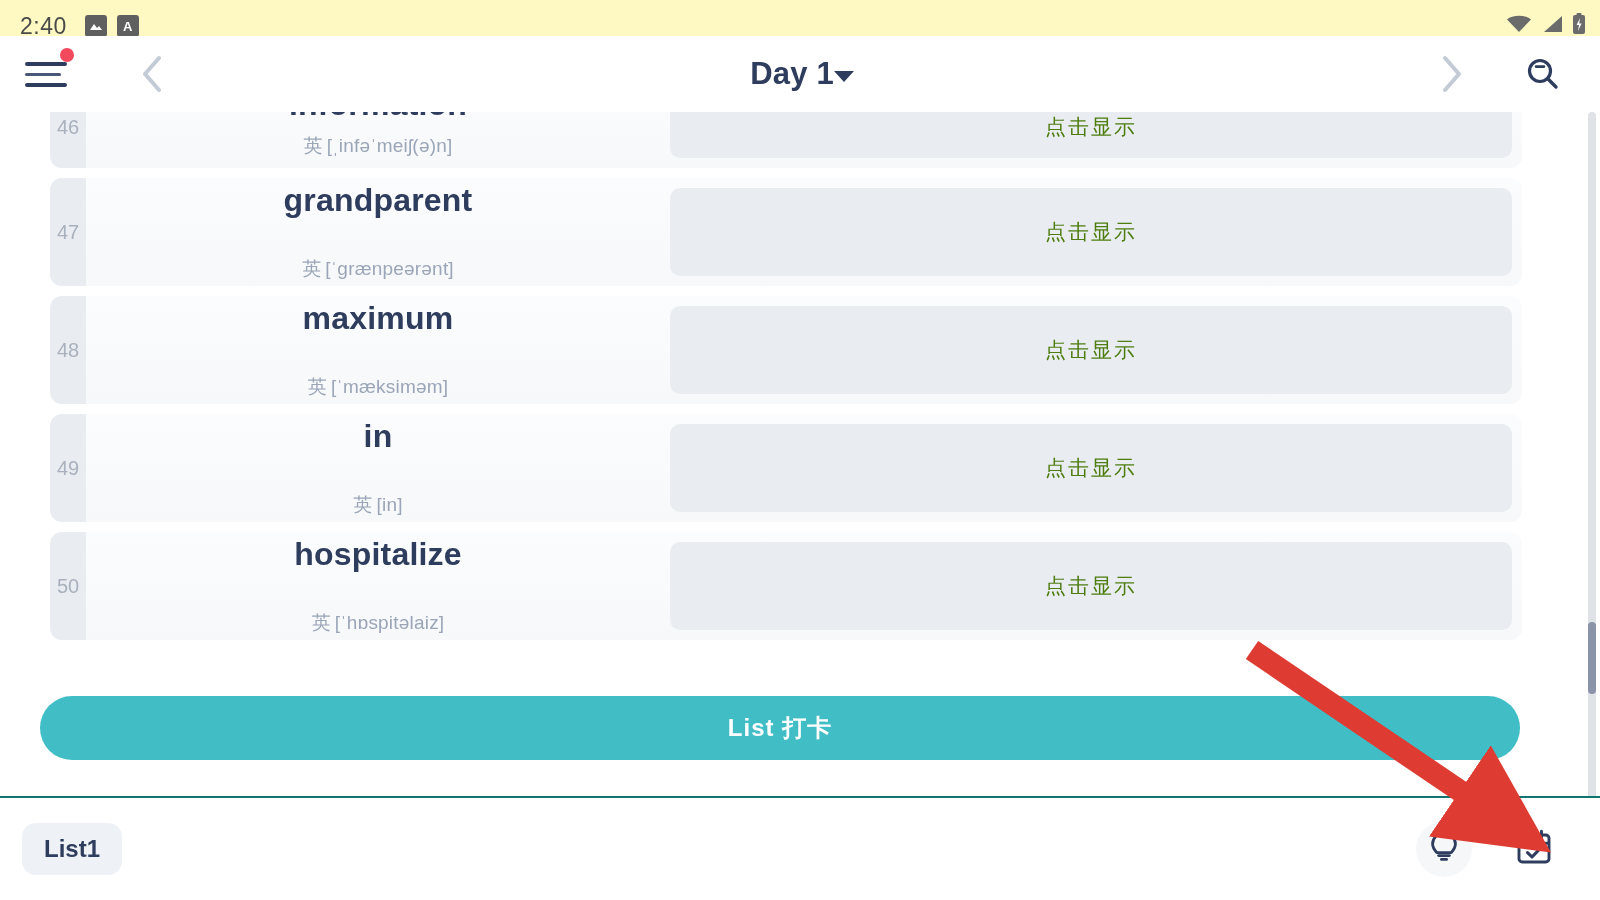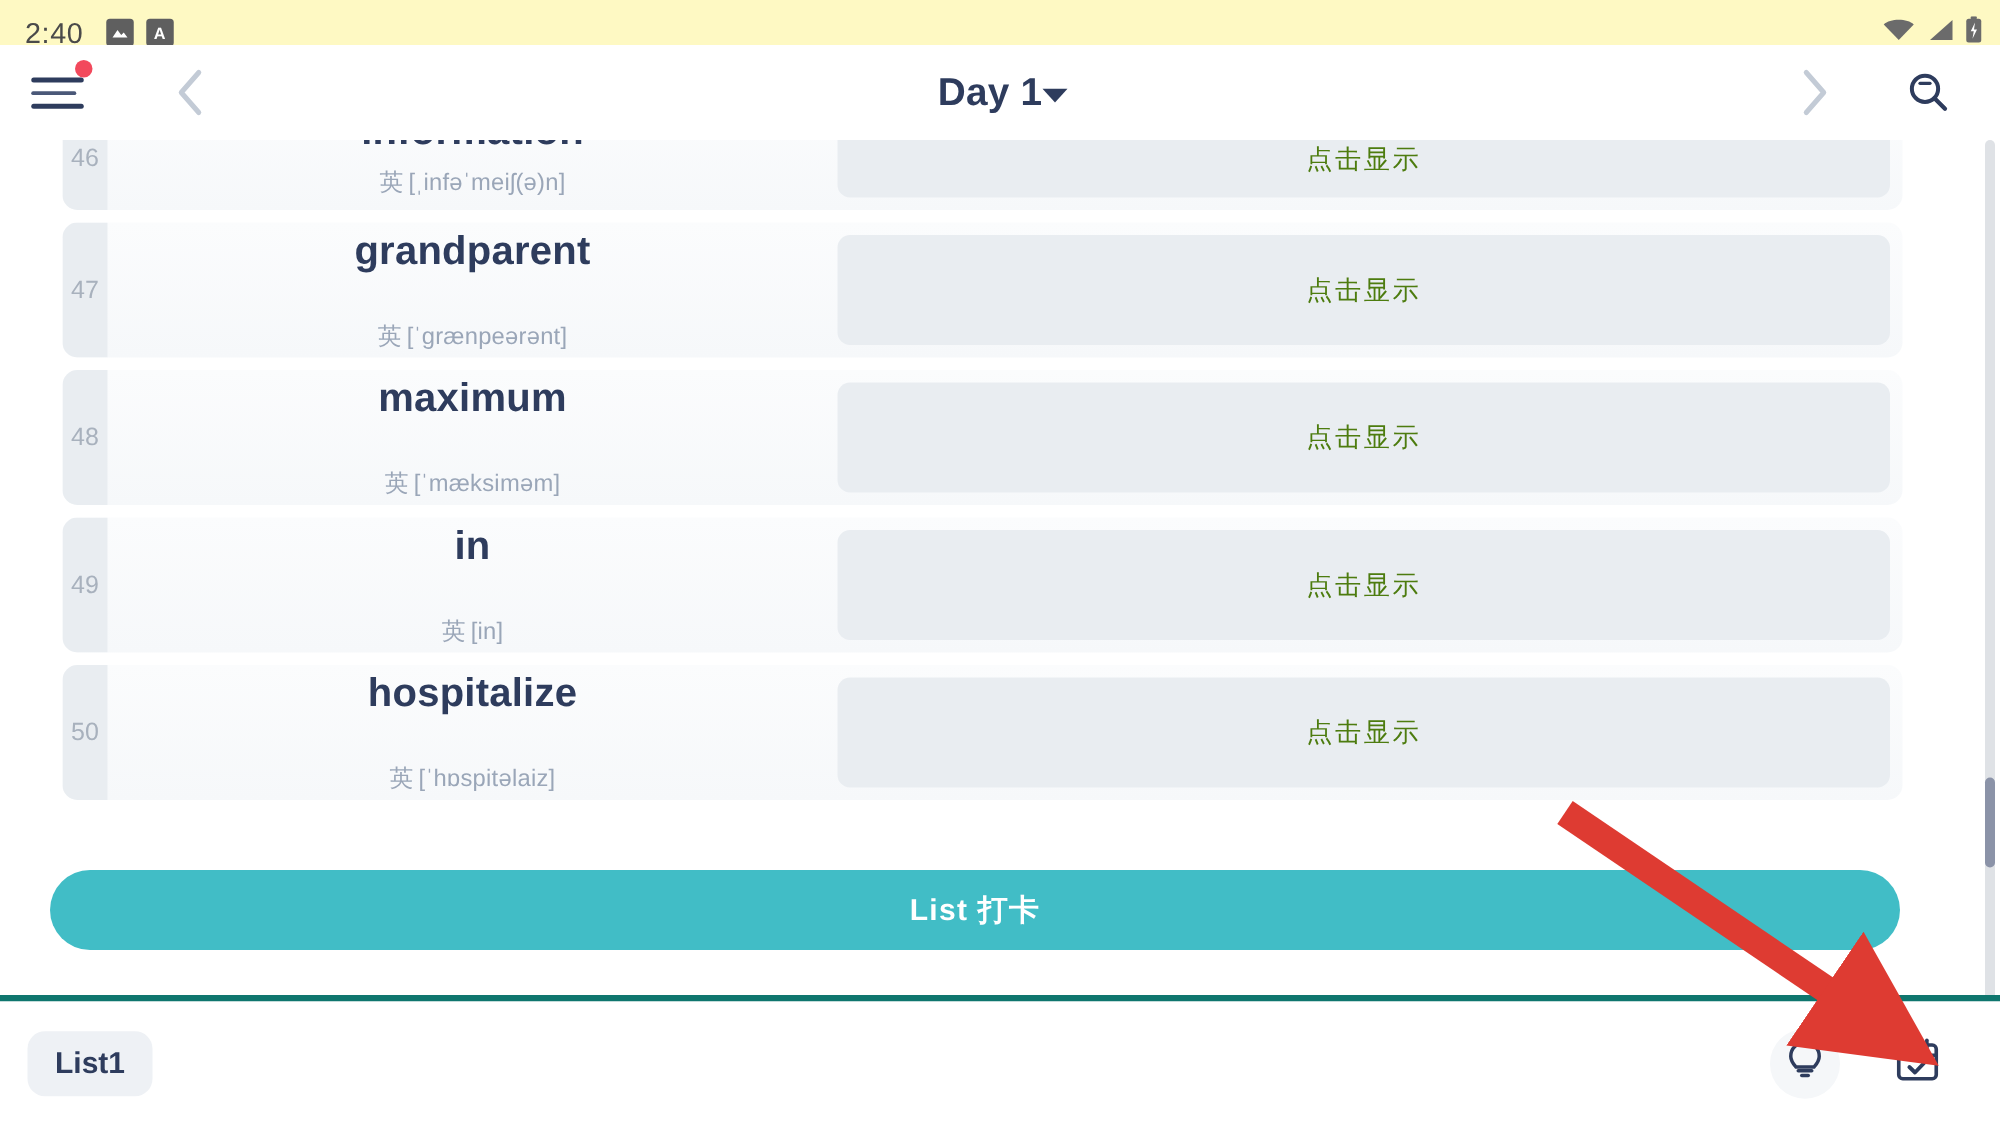--- a/index.html
+++ b/index.html
@@ -145,21 +145,21 @@
     color: #ffffff;
     font-size: 24px; font-weight: 700; letter-spacing: 1px;
     display: flex; align-items: center; justify-content: center;
     border: none; cursor: pointer; text-align: right;
   }
 
   
   .bottombar {
     position: absolute; bottom: 0; left: 0;
     width: 1600px; height: 104px;
-    border-top: 5px solid #0f766e;
+    border-top: 2px solid #0f766e;
     display: flex; align-items: center;
     background: #ffffff;
   }
   .list-chip {
     margin-left: 22px;
     padding: 12px 22px;
     border-radius: 14px;
     background: #eef1f5;
     color: #2e3c5d; font-size: 24px; font-weight: 600;
   }

